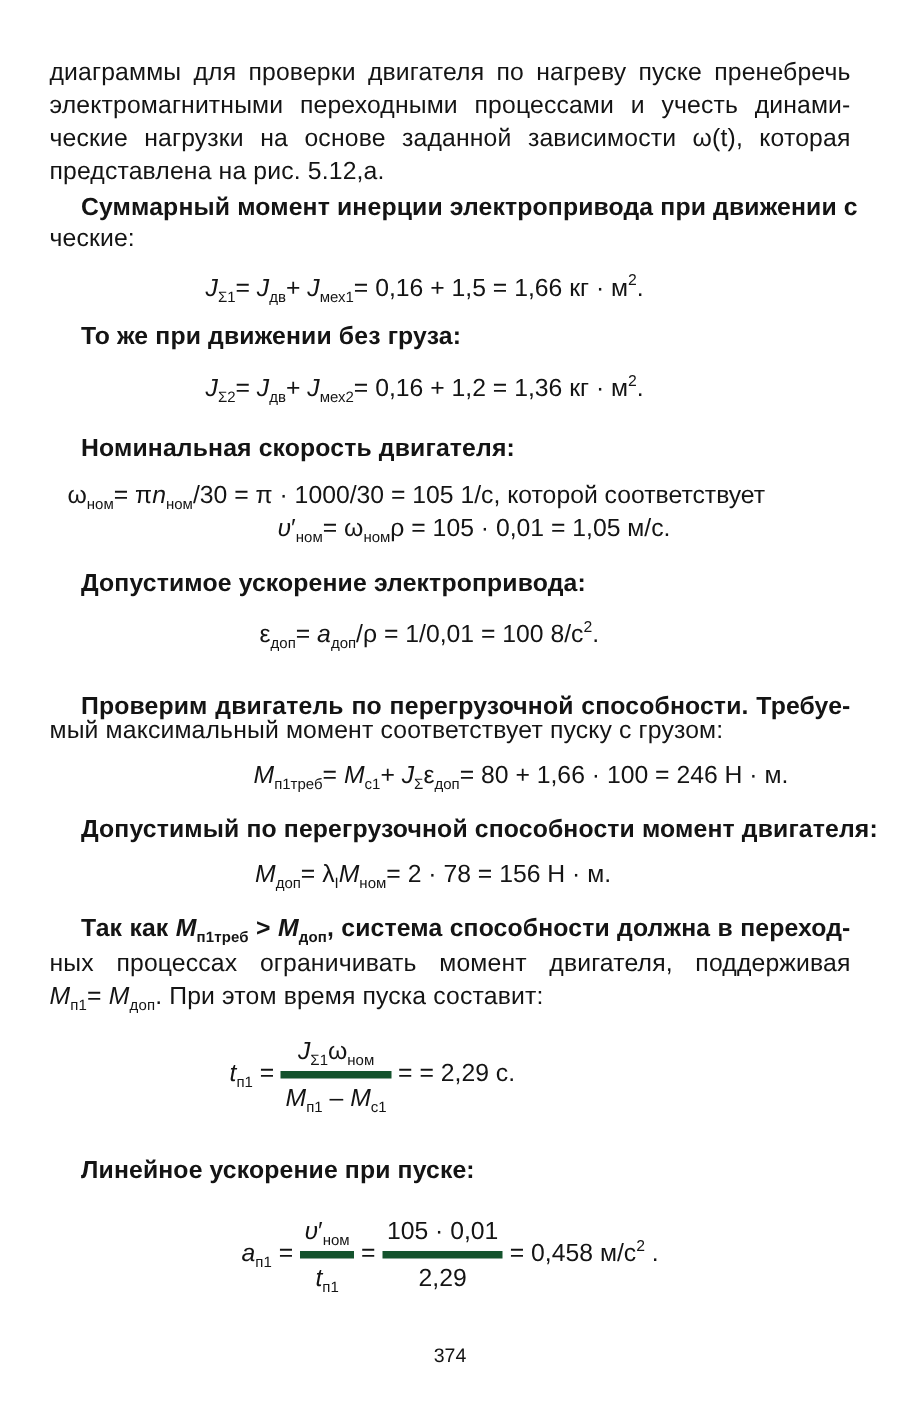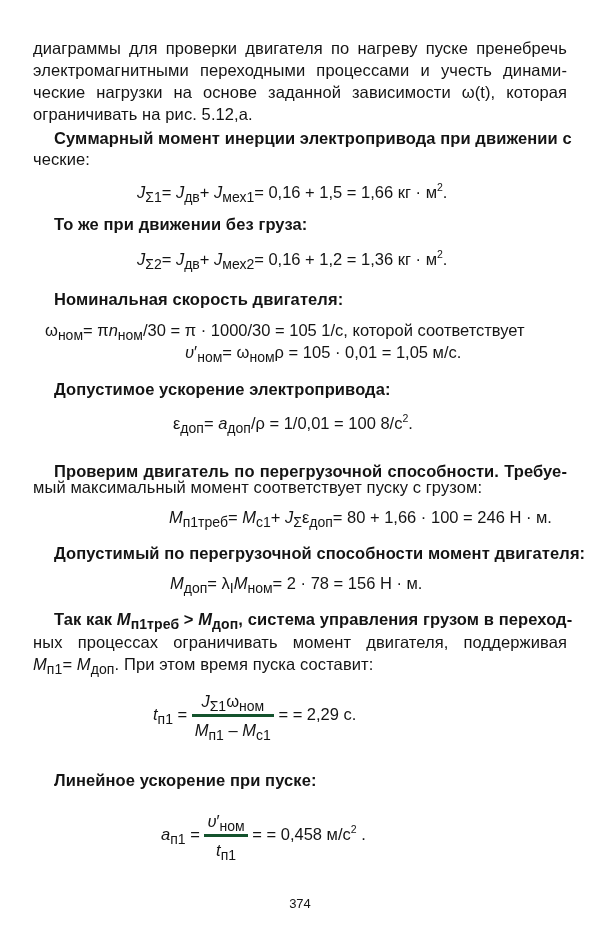--- a/index.html
+++ b/index.html
@@ -12,36 +12,36 @@
       position: absolute; left: 0; width: 534px;
       font-size: 16.5px; line-height: 20px; white-space: nowrap;
       letter-spacing: 0.1px;
     }
     .just { text-align: justify; text-align-last: justify; }
     .indent { left: 21px; width: 513px; font-weight: bold; }
     .eq {
       position: absolute; white-space: nowrap; font-size: 16.5px; line-height: 20px;
     }
     i, .it { font-style: italic; }
-    sub { font-size: 14px; vertical-align: -4px; line-height: 0; }
+    sub { font-size: 10px; vertical-align: -4px; line-height: 0; }
     sup { font-size: 10.5px; vertical-align: 7px; line-height: 0; }
     .frac { display: inline-block; vertical-align: middle; text-align: center; }
-    .frac .num { display: block; padding: 0 3px 2px; border-bottom: 3px solid #14532d; line-height: 22px; }
+    .frac .num { display: block; padding: 0 3px 2px; border-bottom: 5px solid #14532d; line-height: 22px; }
     .frac .den { display: block; padding: 2px 3px 0; line-height: 22px; }
     .pnum { position: absolute; left: 0; width: 600px; text-align: center; font-size: 13px; top: 896px; }
   </style>
 </head>
 <body>
 
 <div class="page">
 
   <div class="line just" style="top:38px">диаграммы для проверки двигателя по нагреву пуске пренебречь</div>
   <div class="line just" style="top:60px">электромагнитными переходными процессами и учесть динами-</div>
   <div class="line just" style="top:82px">ческие нагрузки на основе заданной зависимости ω(t), которая</div>
-  <div class="line" style="top:104px">ограничивать на рис. 5.12,а.</div>
+  <div class="line" style="top:104px">представлена на рис. 5.12,а.</div>
 
   <div class="line just indent" style="top:128px">Суммарный момент инерции электропривода при движении с</div>
   <div class="line" style="top:149px">ческие:</div>
 
   <div class="eq" style="left:104px; top:182px">
     <i>J</i><sub>Σ1</sub>= <i>J</i><sub>дв</sub>+ <i>J</i><sub>мех1</sub><span>= 0,16 + 1,5 = 1,66 кг · м</span><sup>2</sup><span>.</span>
   </div>
 
   <div class="line indent" style="top:214px">То же при движении без груза:</div>
 
@@ -72,21 +72,21 @@
     <i>M</i><sub>п1треб</sub>= <i>M</i><sub>с1</sub>+ <i>J</i><sub>Σ</sub>ε<sub>доп</sub><span>= 80 + 1,66 · 100 = 246 Н · м.</span>
   </div>
 
   <div class="line indent" style="top:543px">Допустимый по перегрузочной способности момент двигателя:</div>
 
   <div class="eq" style="left:137px; top:573px">
     <i>M</i><sub>доп</sub>= λ<sub>I</sub><i>M</i><sub>ном</sub><span>= 2 · 78 = 156 Н · м.</span>
   </div>
 
   <div class="line indent" style="top:609px; text-align:justify; text-align-last:justify">
-    <span>Так как</span> <i>M</i><sub>п1треб</sub> &gt; <i>M</i><sub>доп</sub><span>, система управления грузом в переход-</span>
+    <span>Так как</span> <i>M</i><sub>п1треб</sub> &gt; <i>M</i><sub>доп</sub><span>, система способности должна в переход-</span>
   </div>
   <div class="line just" style="top:632px">ных процессах ограничивать момент двигателя, поддерживая</div>
   <div class="line" style="top:654px">
     <i>M</i><sub>п1</sub>= <i>M</i><sub>доп</sub><span>. При этом время пуска составит:</span>
   </div>
 
   <div class="eq" style="left:120px; top:690px">
     <i>t</i><sub>п1</sub> =
     <span class="frac">
       <span class="num"><i>J</i><sub>Σ1</sub>ω<sub>ном</sub></span>
@@ -98,18 +98,22 @@
 
   <div class="line indent" style="top:770px; font-weight:bold">Линейное ускорение при пуске:</div>
 
   <div class="eq" style="left:128px; top:810px">
     <i>a</i><sub>п1</sub> =
     <span class="frac">
       <span class="num"><i>υ</i>′<sub>ном</sub></span>
       <span class="den"><i>t</i><sub>п1</sub></span>
     </span>
     =
+    <span class="frac">
+      <span class="num">105 · 0,01</span>
+      <span class="den">2,29</span>
+    </span>
     <span>= 0,458 м/с</span><sup>2</sup><span> .</span>
   </div>
 
 </div>
 
 <div class="pnum">374</div>
 
 </body></html>

